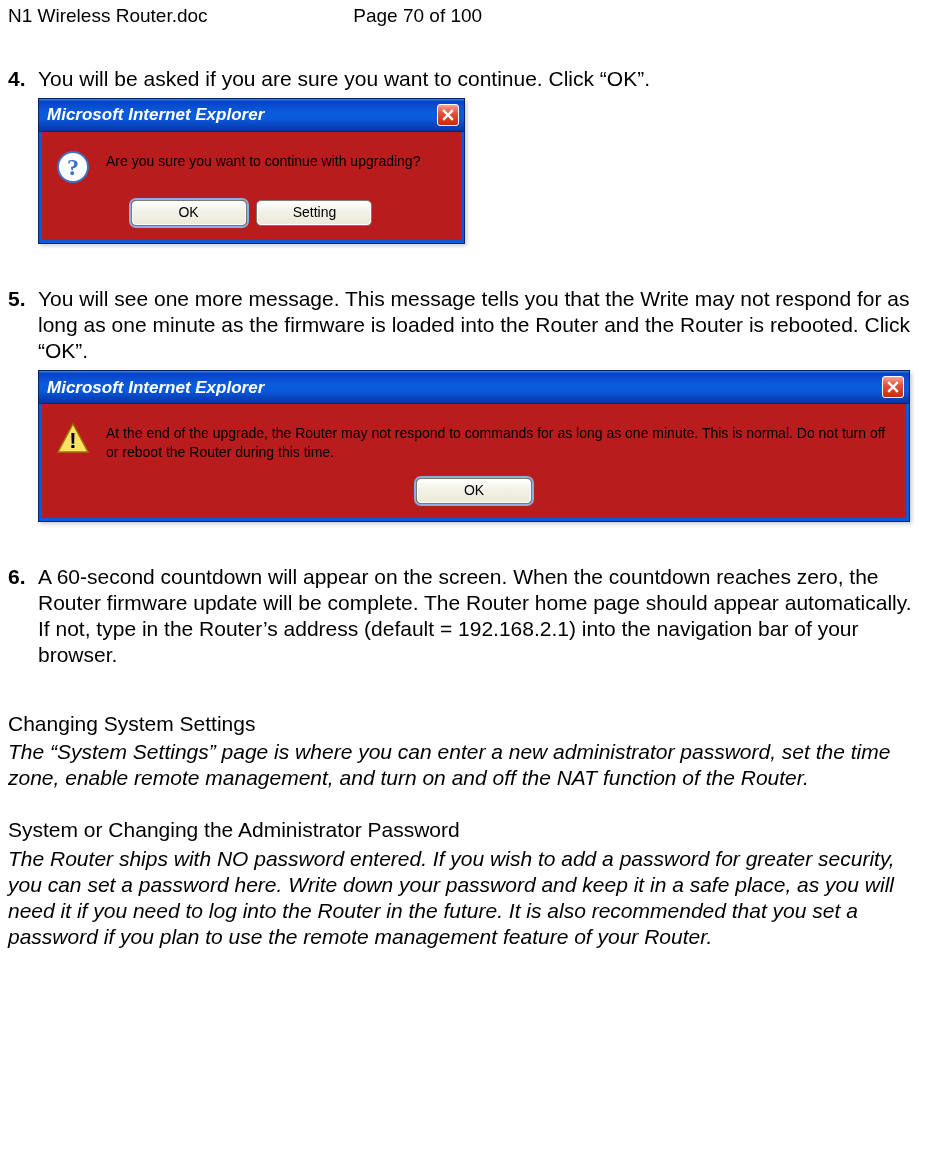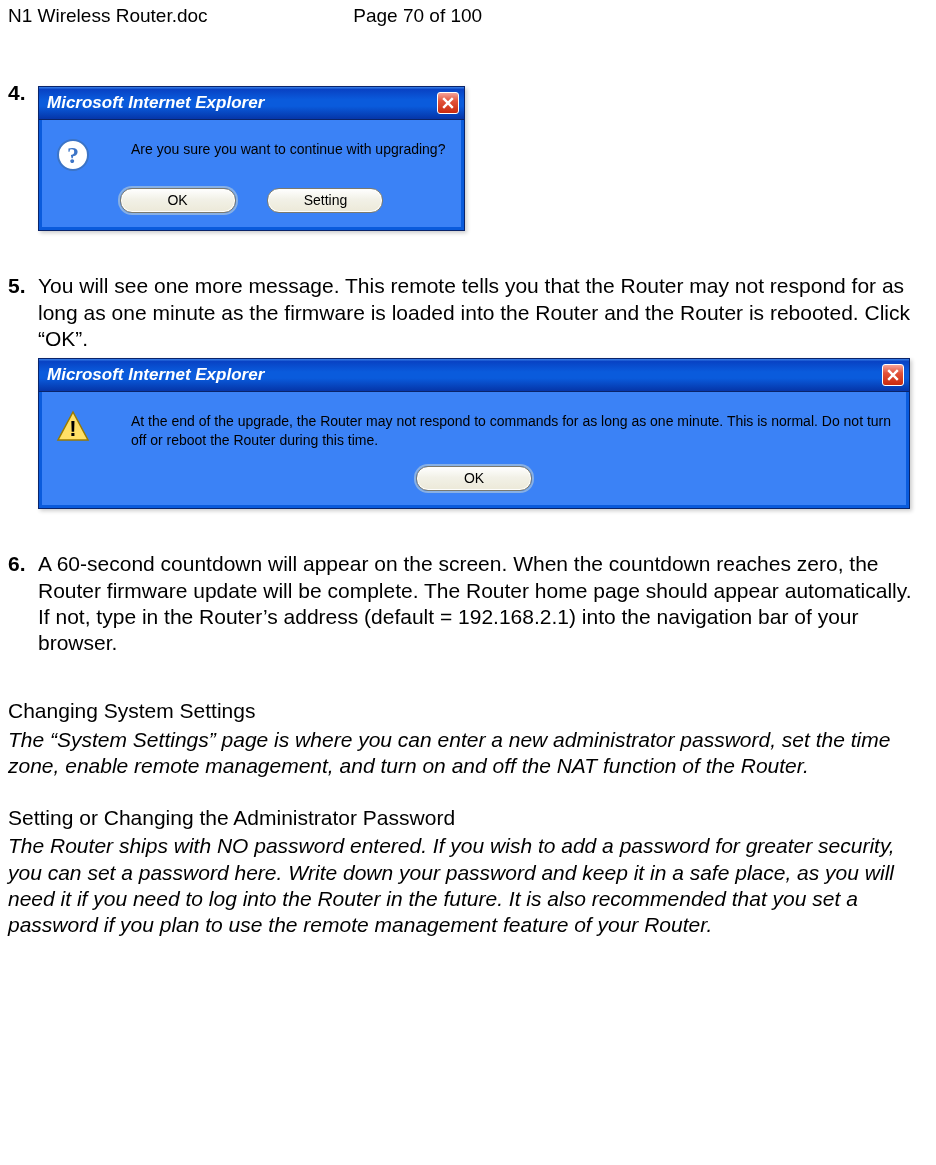--- a/index.html
+++ b/index.html
@@ -6,32 +6,32 @@
     font-family: Arial, Helvetica, sans-serif;
     font-size: 21px;
     line-height: 1.25;
     margin: 0;
     padding: 4px 8px 20px 8px;
     color: #000;
     width: 920px;
   }
   .header {
     font-size: 19px;
-    margin-bottom: 52px;
+    margin-bottom: 38px;
   }
   .header-left { display: inline-block; width: 340px; }
   ol.steps { list-style: none; padding: 0; margin: 0; }
   ol.steps > li { margin-bottom: 42px; }
   .step-wrap { display: flex; }
   .step-num { font-weight: bold; width: 30px; flex: 0 0 30px; }
   .step-body { flex: 1; }
   .dialog {
     margin-top: 6px;
     border: 1px solid #0a246a;
-    background: #3b82f6;
+    background: #b91c1c;
     box-shadow: 2px 2px 4px rgba(0,0,0,0.2);
   }
   .dialog.small { width: 425px; }
   .dialog.wide { width: 870px; }
   .titlebar {
     background: linear-gradient(to bottom, #3a80e8 0%, #0842c4 8%, #0a5bdc 40%, #0a5bdc 60%, #0535a8 100%);
     color: #fff;
     font-family: "Trebuchet MS", Tahoma, sans-serif;
     font-size: 17px;
     font-weight: bold;
@@ -56,34 +56,34 @@
     display: flex;
     flex-direction: column;
     border: 3px solid transparent;
     border-image: linear-gradient(to bottom,#0a5bdc,#0a5bdc) 1;
     border-top: none;
     font-family: Tahoma, sans-serif;
     font-size: 14px;
   }
   .dialog-row { display: flex; align-items: flex-start; gap: 16px; }
   .dialog-icon { width: 34px; height: 34px; flex: 0 0 34px; }
-  .dialog-text { flex: 1; line-height: 1.35; padding-top: 2px; margin-left: 25px; }
+  .dialog-text { flex: 1; line-height: 1.35; padding-top: 2px; }
   .button-row { text-align: center; margin-top: 16px; }
   .xp-button {
     display: inline-block;
     min-width: 86px;
     padding: 3px 14px;
     font-family: Tahoma, sans-serif;
     font-size: 14px;
     text-align: center;
     background: linear-gradient(to bottom, #fff, #f2f1e7 45%, #ece9d8);
     border: 1px solid #7a7a6f;
-    border-radius: 12px;
+    border-radius: 5px;
     box-shadow: inset 0 0 0 1px #fdfdfb;
-    margin: 0 14px;
+    margin: 0 3px;
   }
   .xp-button.default { box-shadow: 0 0 0 2px #88b0e4, inset 0 0 0 1px #fdfdfb; }
   .section-heading { font-weight: normal; font-size: 21px; margin-top: 26px; }
   .section-heading + p { margin-top: 2px; font-style: italic; }
   p { margin: 0 0 22px 0; }
   .para { margin-top: 2px; }
 </style>
 </head>
 <body>
 
@@ -91,20 +91,21 @@
   <span class="header-left">N1 Wireless Router.doc</span>
   <span>Page 70 of 100</span>
 </div>
 
 <ol class="steps">
 
   <li>
     <div class="step-wrap">
       <div class="step-num">4.</div>
       <div class="step-body">
+        <div>You will be asked if you are sure you want to continue. Click “OK”.</div>
 
         <div class="dialog small">
           <div class="titlebar">
             <span>Microsoft Internet Explorer</span>
             <span class="close-btn">
               <svg viewBox="0 0 10 10">
                   <path d="M1 1 L9 9 M9 1 L1 9" stroke="#fff" stroke-width="2" fill="none"></path>
                 </svg>
             </span>
           </div>
@@ -126,21 +127,21 @@
         </div>
 
       </div>
     </div>
   </li>
 
   <li>
     <div class="step-wrap">
       <div class="step-num">5.</div>
       <div class="step-body">
-        <div>You will see one more message. This remote tells you that the Router may not respond for as long as one minute as the firmware is loaded into the Router and the Router is rebooted. Click “OK”.</div>
+        <div>You will see one more message. This message tells you that the Write may not respond for as long as one minute as the firmware is loaded into the Router and the Router is rebooted. Click “OK”.</div>
 
         <div class="dialog wide">
           <div class="titlebar">
             <span>Microsoft Internet Explorer</span>
             <span class="close-btn">
               <svg viewBox="0 0 10 10">
                   <path d="M1 1 L9 9 M9 1 L1 9" stroke="#fff" stroke-width="2" fill="none"></path>
                 </svg>
             </span>
           </div>
@@ -171,14 +172,14 @@
         <div>A 60-second countdown will appear on the screen. When the countdown reaches zero, the Router firmware update will be complete. The Router home page should appear automatically. If not, type in the Router’s address (default = 192.168.2.1) into the navigation bar of your browser.</div>
       </div>
     </div>
   </li>
 
 </ol>
 
 <div class="section-heading">Changing System Settings</div>
 <p class="para">The “System Settings” page is where you can enter a new administrator password, set the time zone, enable remote management, and turn on and off the NAT function of the Router.</p>
 
-<div class="section-heading">Setting or Changing the Administrator Password</div>
+<div class="section-heading">System or Changing the Administrator Password</div>
 <p class="para">The Router ships with NO password entered. If you wish to add a password for greater security, you can set a password here. Write down your password and keep it in a safe place, as you will need it if you need to log into the Router in the future. It is also recommended that you set a password if you plan to use the remote management feature of your Router.</p>
 
 </body></html>

